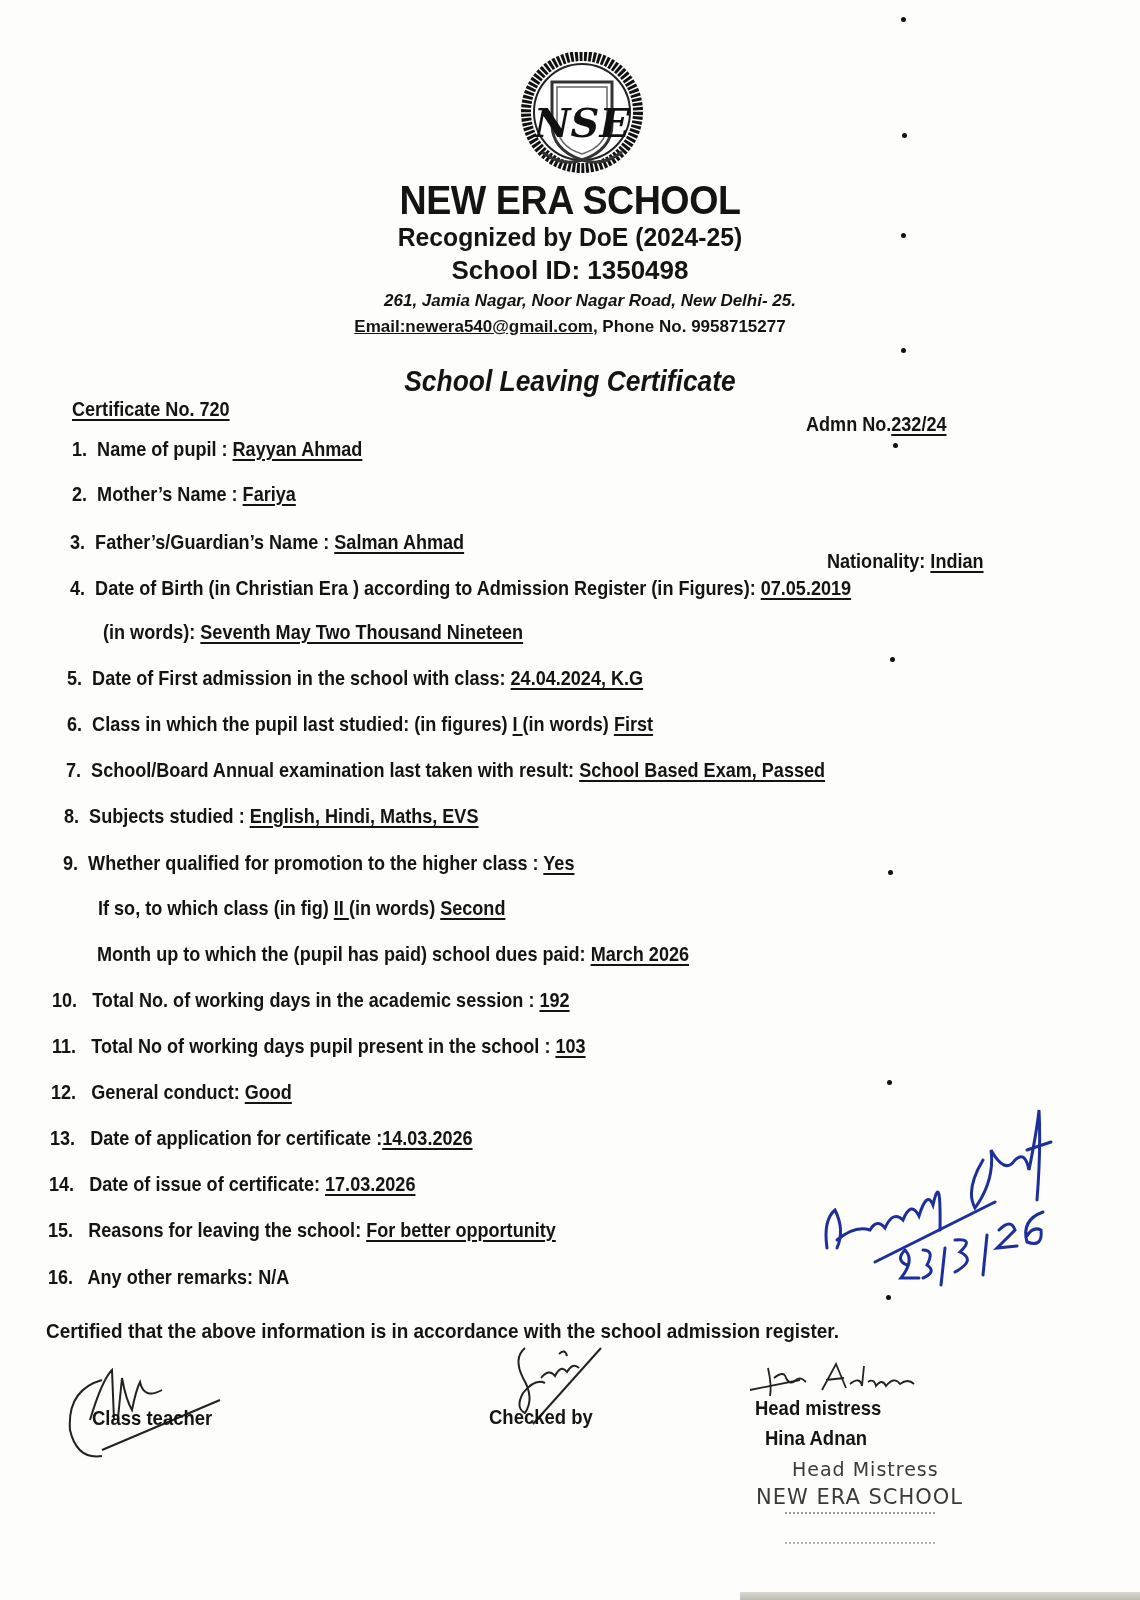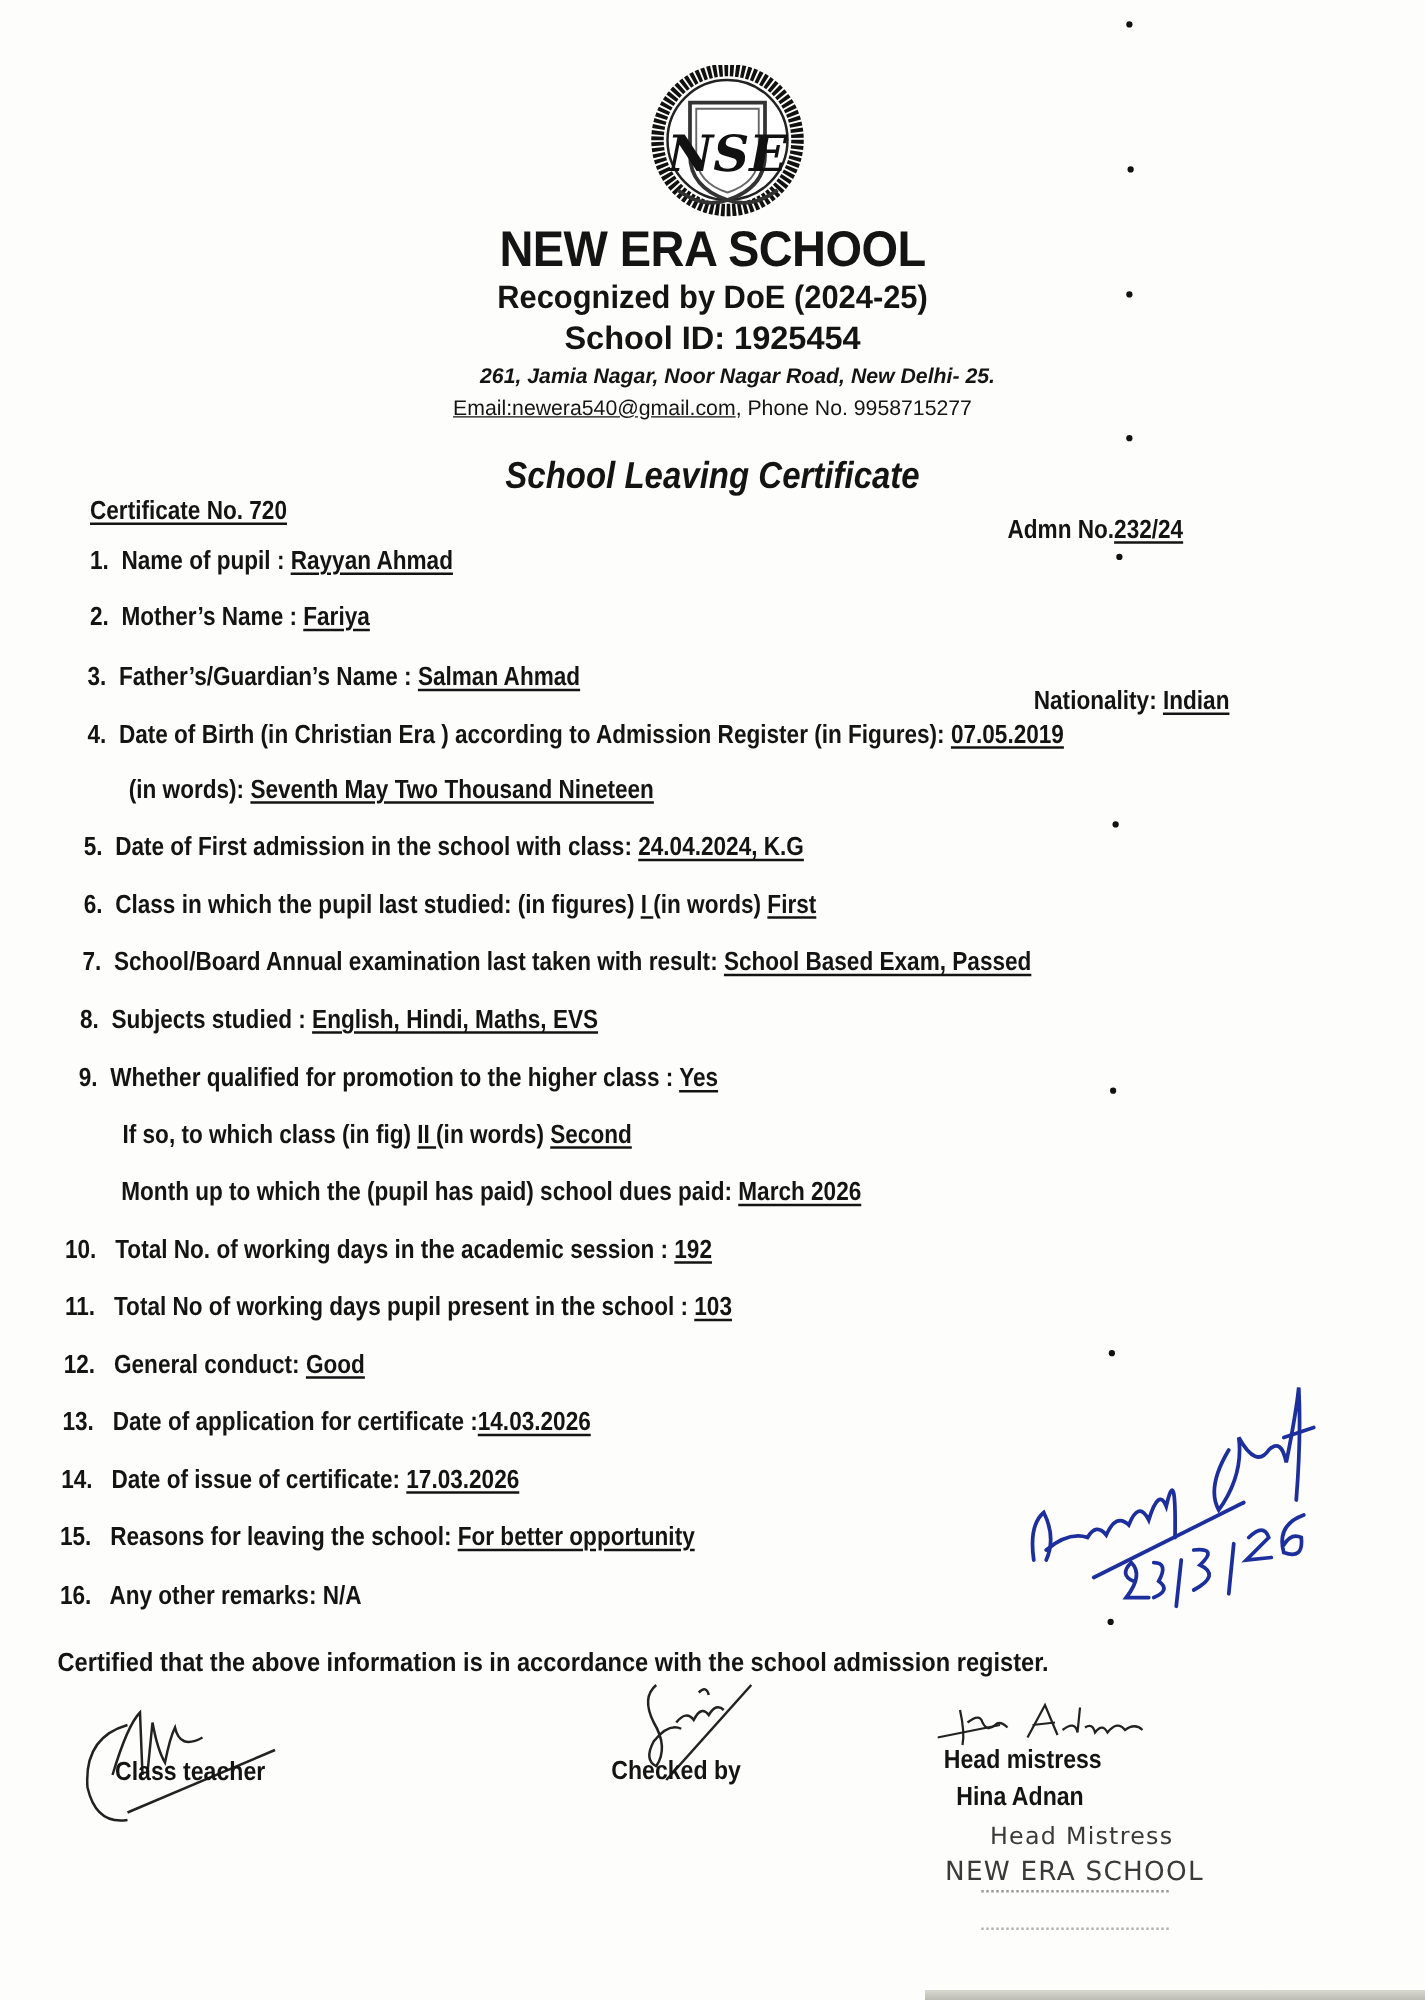--- a/index.html
+++ b/index.html
@@ -8,21 +8,21 @@
     color: #141414;
     font-family: "Liberation Sans", sans-serif;
   }
   .abs { position: absolute; }
   .logo { left: 517px; top: 52px; width: 130px; height: 125px; font-style: italic; }
   .title { left: 0; width: 1140px; text-align: center; }
   .school-name { top: 178px; font-size: 40px; font-weight: bold; letter-spacing: -0.5px; transform: scaleX(0.94); }
   .recog { top: 222px; font-size: 26px; font-weight: bold; transform: scaleX(0.95); }
   .schoolid { top: 255px; font-size: 26px; font-weight: bold; }
   .address { top: 291px; font-size: 17px; font-weight: bold; font-style: italic; left: 20px; }
-  .contact { top: 317px; font-size: 17px; font-weight: normal; left: 0; }
+  .contact { top: 317px; font-size: 17px; font-weight: bold; left: 0; }
   .contact .email { text-decoration: underline; }
   .cert-title { top: 364px; font-size: 30px; font-weight: bold; font-style: italic; transform: scaleX(0.88); }
 
   .cond { font-family: "Liberation Sans", sans-serif; font-weight: bold; font-size: 21px; transform-origin: left center; transform: scaleX(0.86); white-space: nowrap; }
   .u { text-decoration: underline; text-decoration-thickness: 2px; text-underline-offset: 3px; }
 
   .certno { left: 72px; top: 397px; }
   .admn { left: 806px; top: 412px; }
   .row { position: absolute; }
   .num { display: inline-block; }
@@ -43,21 +43,21 @@
     <circle cx="65" cy="60" r="48" fill="#fff" stroke="#222" stroke-width="2"></circle>
     <path d="M35 30 L95 30 L95 72 Q95 98 65 108 Q35 98 35 72 Z" fill="#fff" stroke="#333" stroke-width="3"></path>
     <path d="M40 35 L90 35 L90 72 Q90 94 65 102 Q40 94 40 72 Z" fill="none" stroke="#666" stroke-width="1.5"></path>
     <text x="65" y="85" text-anchor="middle" font-family="DejaVu Serif, serif" font-size="40" font-weight="bold" fill="#111">NSE</text>
     <path d="M25 100 Q45 115 65 108 Q85 115 105 100" fill="none" stroke="#333" stroke-width="3"></path>
   </svg>
 </div>
 
 <div class="abs title school-name">NEW ERA SCHOOL</div>
 <div class="abs title recog">Recognized by DoE (2024-25)</div>
-<div class="abs title schoolid">School ID: 1925454</div>
+<div class="abs title schoolid">School ID: 1350498</div>
 <div class="abs title address">261, Jamia Nagar, Noor Nagar Road, New Delhi- 25.</div>
 <div class="abs title contact">
   <span class="email">Email:newera540@gmail.com</span><span>, Phone No. 9958715277</span>
 </div>
 
 <div class="abs title cert-title">School Leaving Certificate</div>
 
 <div class="abs cond certno u">Certificate No. 720</div>
 <div class="abs cond admn">
   <span>Admn No.</span><span class="u">232/24</span>

